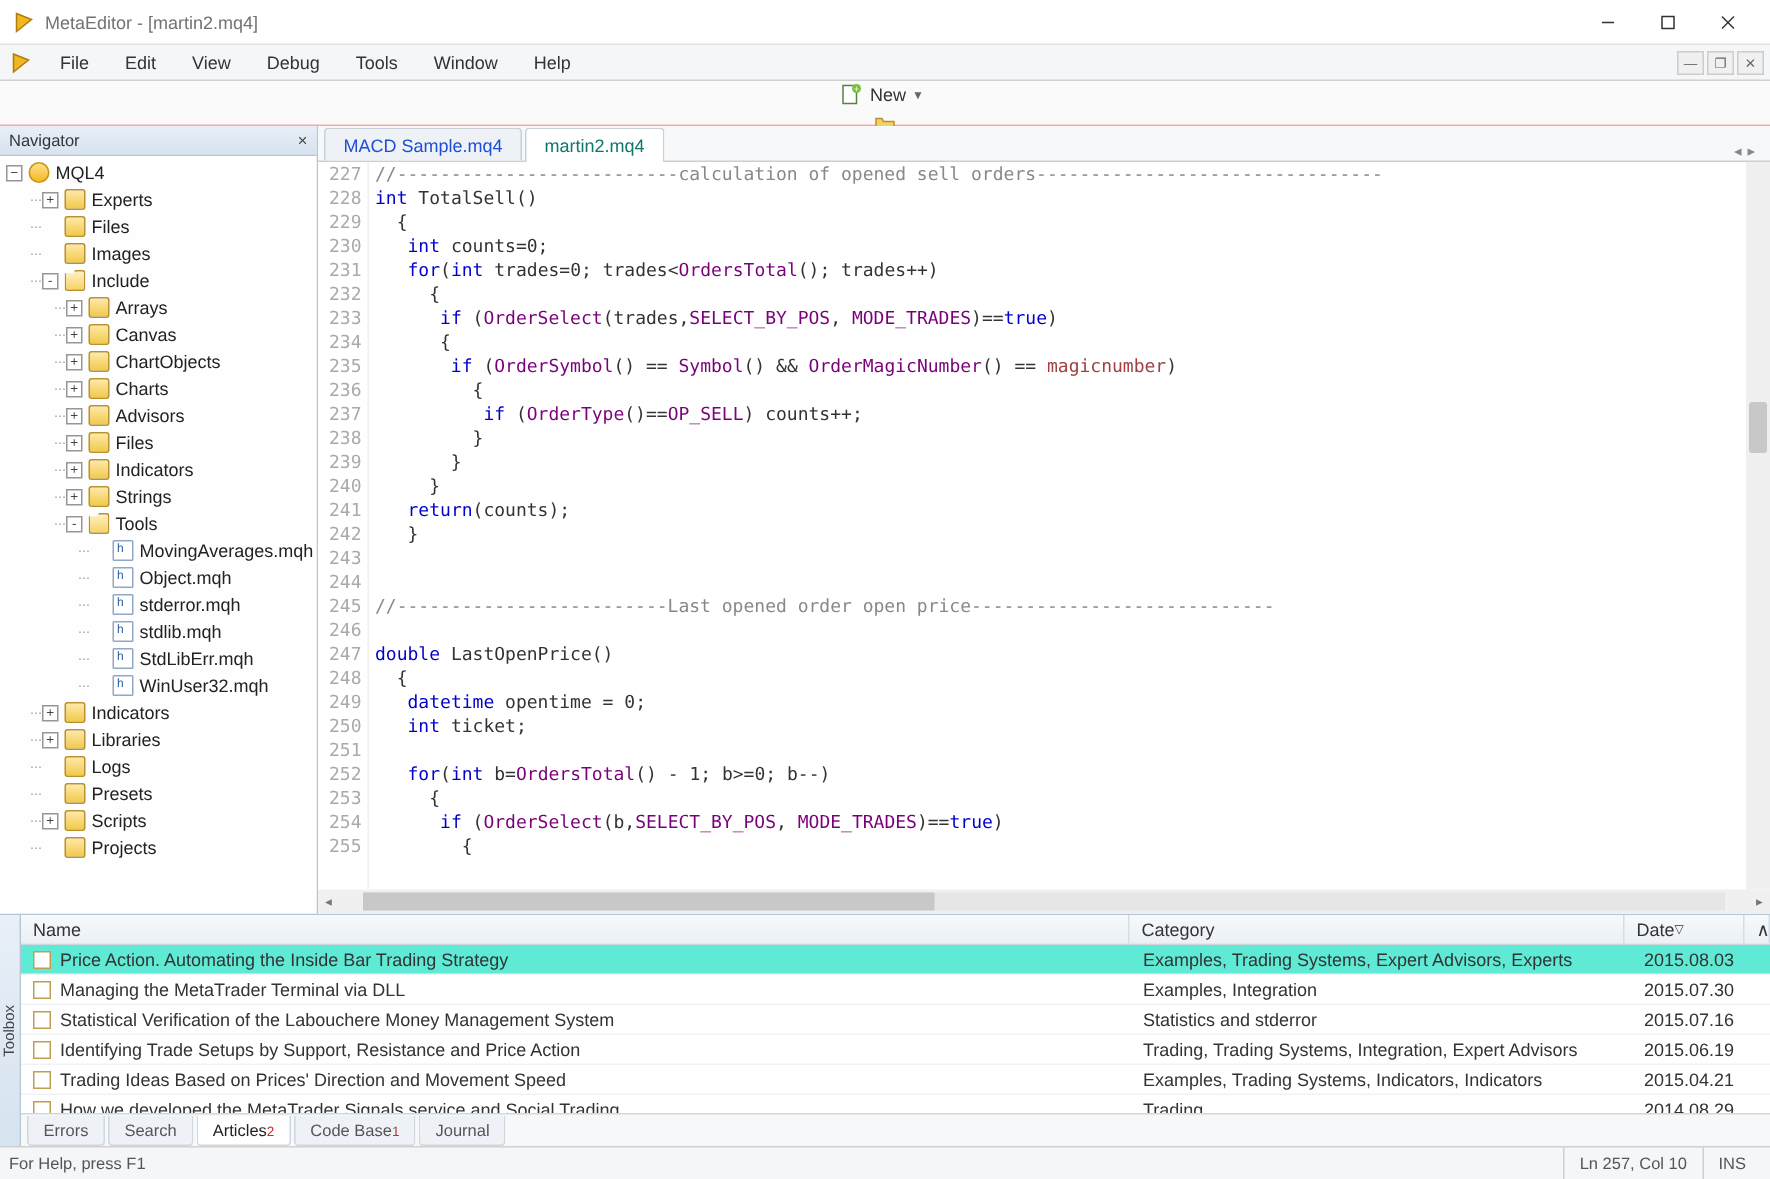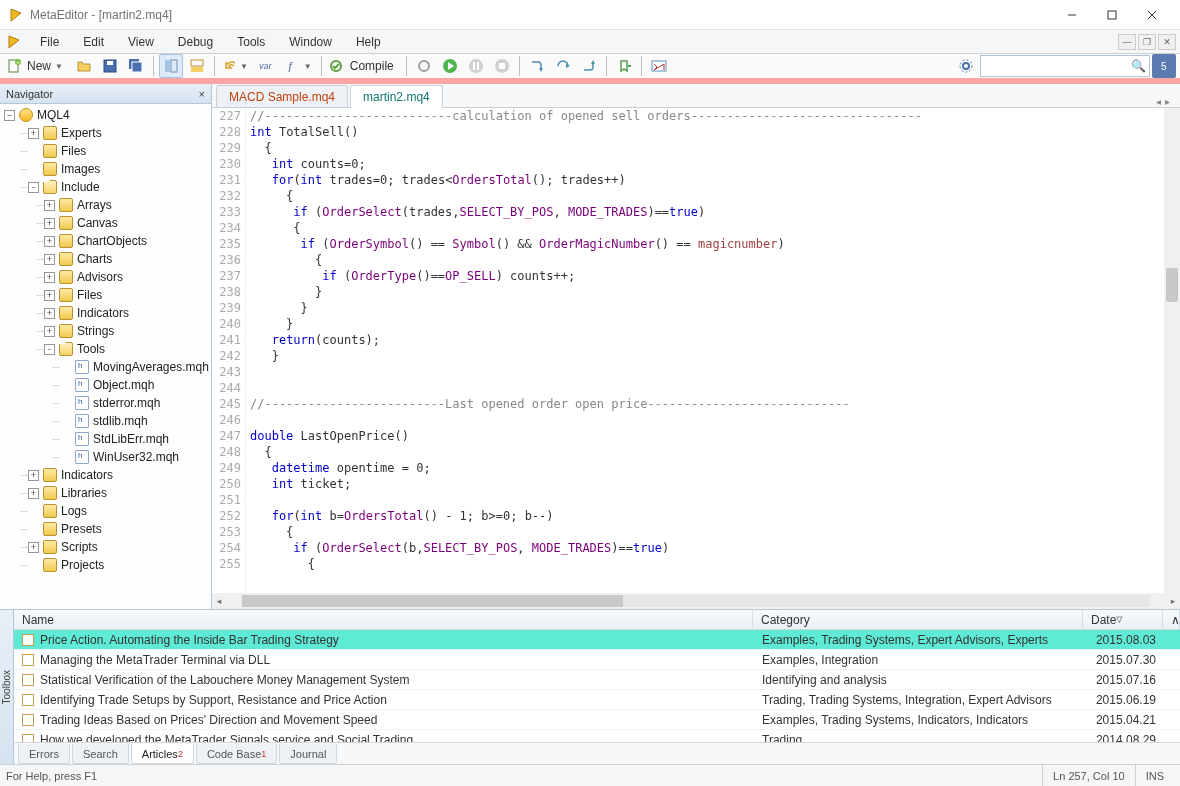--- a/index.html
+++ b/index.html
@@ -10,21 +10,21 @@
 .titlebar .title { flex: 1; font-size: 12px; color: #737373; }
 .titlebar .win-controls { display: flex; gap: 0; }
 .titlebar .win-btn { width: 40px; height: 28px; display: flex; align-items: center; justify-content: center; color: #333; }
 
 .menubar { height: 24px; display: flex; align-items: center; background: #f5f6f7; border-bottom: 1px solid #d0d0d0; }
 .menubar .mitem { padding: 0 12px; height: 100%; display: flex; align-items: center; color: #333; }
 .menubar .mitem:first-child { padding-left: 8px; }
 .menubar .mdi-controls { margin-left: auto; display: flex; padding-right: 4px; gap: 2px; }
 .menubar .mdi-btn { width: 18px; height: 16px; display: flex; align-items: center; justify-content: center; color: #666; font-size: 9px; border: 1px solid #ccc; background: #f0f0f0; }
 
-.toolbar { height: 30px; display: flex; align-items: center; background: #fafafa; border-bottom: 6px solid #fca5a5; padding: 0 4px; gap: 2px; }
+.toolbar { height: 30px; display: flex; align-items: center; background: #fafafa; border-bottom: 1px solid #fca5a5; padding: 0 4px; gap: 2px; flex-direction: column; }
 .tbtn { height: 24px; min-width: 24px; display: flex; align-items: center; justify-content: center; padding: 0 3px; border: 1px solid transparent; border-radius: 2px; }
 .tbtn-text { padding: 0 6px 0 2px; gap: 4px; }
 .tbtn-text span { color: #333; }
 .tsep { width: 1px; height: 20px; background: #c0c0c0; margin: 0 3px; }
 .tb-spacer { flex: 1; min-width: 0; }
 .search-box { height: 22px; width: 170px; border: 1px solid #b0c4de; background: #fff; display: flex; align-items: center; }
 .search-box input { border: 0; outline: 0; flex: 1; font-size: 12px; padding: 0 4px; width: 100%; }
 .search-box .mag { width: 20px; text-align: center; color: #4a6da0; }
 
 .main-area { display: flex; height: calc(786px - 30px - 24px - 30px - 155px - 22px); }
@@ -40,21 +40,21 @@
 .nav-row .ficon { width: 14px; height: 14px; margin-right: 4px; flex-shrink: 0; }
 .folder-closed { background: linear-gradient(#ffe9a8,#f0c94c); border: 1px solid #b89230; border-radius: 2px; }
 .folder-open { background: linear-gradient(#fff0c2,#f5d468); border: 1px solid #b89230; border-radius: 2px; clip-path: polygon(0 15%, 40% 15%, 50% 0, 100% 0, 100% 100%, 0 100%); }
 .file-icon { background: #fff; border: 1px solid #8fa8c8; border-radius: 1px; position: relative; }
 .file-icon::after { content: "h"; position: absolute; top: 0; left: 2px; font-size: 8px; color: #2a5fa0; }
 .mql-icon { background: linear-gradient(#ffe08a,#f5b820); border-radius: 50%; border: 1px solid #c69418; }
 .nav-label { font-size: 12px; color: #222; }
 
 .editor-area { flex: 1; display: flex; flex-direction: column; overflow: hidden; background: #fff; }
 .editor-tabs { height: 24px; display: flex; align-items: end; padding: 0 4px; border-bottom: 1px solid #c7d0d9; background: #f6f8fa; position: relative; }
-.etab { height: 22px; padding: 0 12px; display: flex; align-items: center; border: 1px solid #c7d0d9; border-bottom: 0; background: #eef2f6; margin-right: 2px; border-radius: 3px 3px 0 0; color: #c2410c; font-size: 12px; }
+.etab { height: 22px; padding: 0 12px; display: flex; align-items: center; border: 1px solid #c7d0d9; border-bottom: 0; background: #eef2f6; margin-right: 2px; border-radius: 3px 3px 0 0; color: #1d4ed8; font-size: 12px; }
 .etab.active { background: #fff; color: #0f766e; height: 23px; margin-bottom: -1px; }
 .etab-scroll { margin-left: auto; display: flex; gap: 4px; padding-right: 6px; color: #888; font-size: 10px; }
 .code-wrap { flex: 1; display: flex; overflow: hidden; position: relative; }
 .gutter { width: 34px; background: #fff; text-align: right; padding-right: 4px; color: #aaa; font-family: Consolas, monospace; font-size: 12px; line-height: 16px; border-right: 1px solid #f0f0f0; }
 .code { flex: 1; font-family: Consolas, monospace; font-size: 12px; line-height: 16px; white-space: pre; overflow: auto; padding-left: 4px; color: #333; }
 .code .kw { color: #0000cc; }
 .code .fn { color: #7a007a; }
 .code .cm { color: #888; }
 .code .var { color: #a04040; }
 .code .num { color: #333; }
@@ -556,21 +556,21 @@
             <div class="cell" style="width:16px"></div>
           </div>
           <div class="tb-row">
             <div class="cell col-name"><span class="doc-icon"></span>Managing the MetaTrader Terminal via DLL</div>
             <div class="cell col-cat">Examples, Integration</div>
             <div class="cell col-date">2015.07.30</div>
             <div class="cell" style="width:16px"></div>
           </div>
           <div class="tb-row">
             <div class="cell col-name"><span class="doc-icon"></span>Statistical Verification of the Labouchere Money Management System</div>
-            <div class="cell col-cat">Identifying and analysis</div>
+            <div class="cell col-cat">Statistics and stderror</div>
             <div class="cell col-date">2015.07.16</div>
             <div class="cell" style="width:16px"></div>
           </div>
           <div class="tb-row">
             <div class="cell col-name"><span class="doc-icon"></span>Identifying Trade Setups by Support, Resistance and Price Action</div>
             <div class="cell col-cat">Trading, Trading Systems, Integration, Expert Advisors</div>
             <div class="cell col-date">2015.06.19</div>
             <div class="cell" style="width:16px"></div>
           </div>
           <div class="tb-row">

